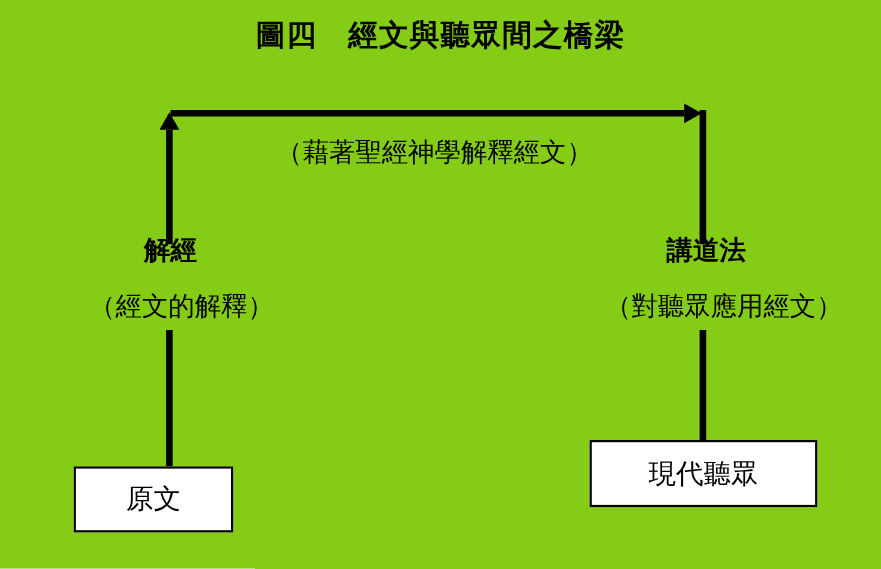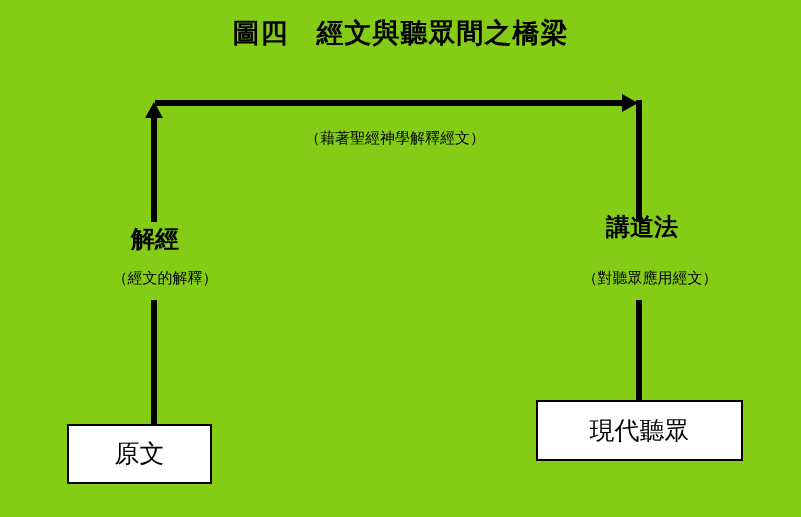--- a/index.html
+++ b/index.html
@@ -43,41 +43,41 @@
 
   
   .label-strong {
     font-size: 24px;
     font-weight: bold;
     line-height: 30px;
     text-align: center;
     white-space: nowrap;
   }
   .label-normal {
-    font-size: 15px;
+    font-size: 24px;
     font-weight: normal;
     line-height: 28px;
     text-align: center;
     white-space: nowrap;
   }
 
   #hermeneutics-label {
     left: 200px;
     top: 66px;
     width: 400px;
   }
   #hermeneutics-sub {
     left: 195px;
     top: 124px;
     width: 400px;
   }
 
   #exegesis-label {
     left: 55px;
-    top: 224px;
+    top: 212px;
     width: 200px;
   }
   #exegesis-sub {
     left: 65px;
     top: 264px;
     width: 200px;
   }
 
   #homiletics-label {
     left: 542px;

